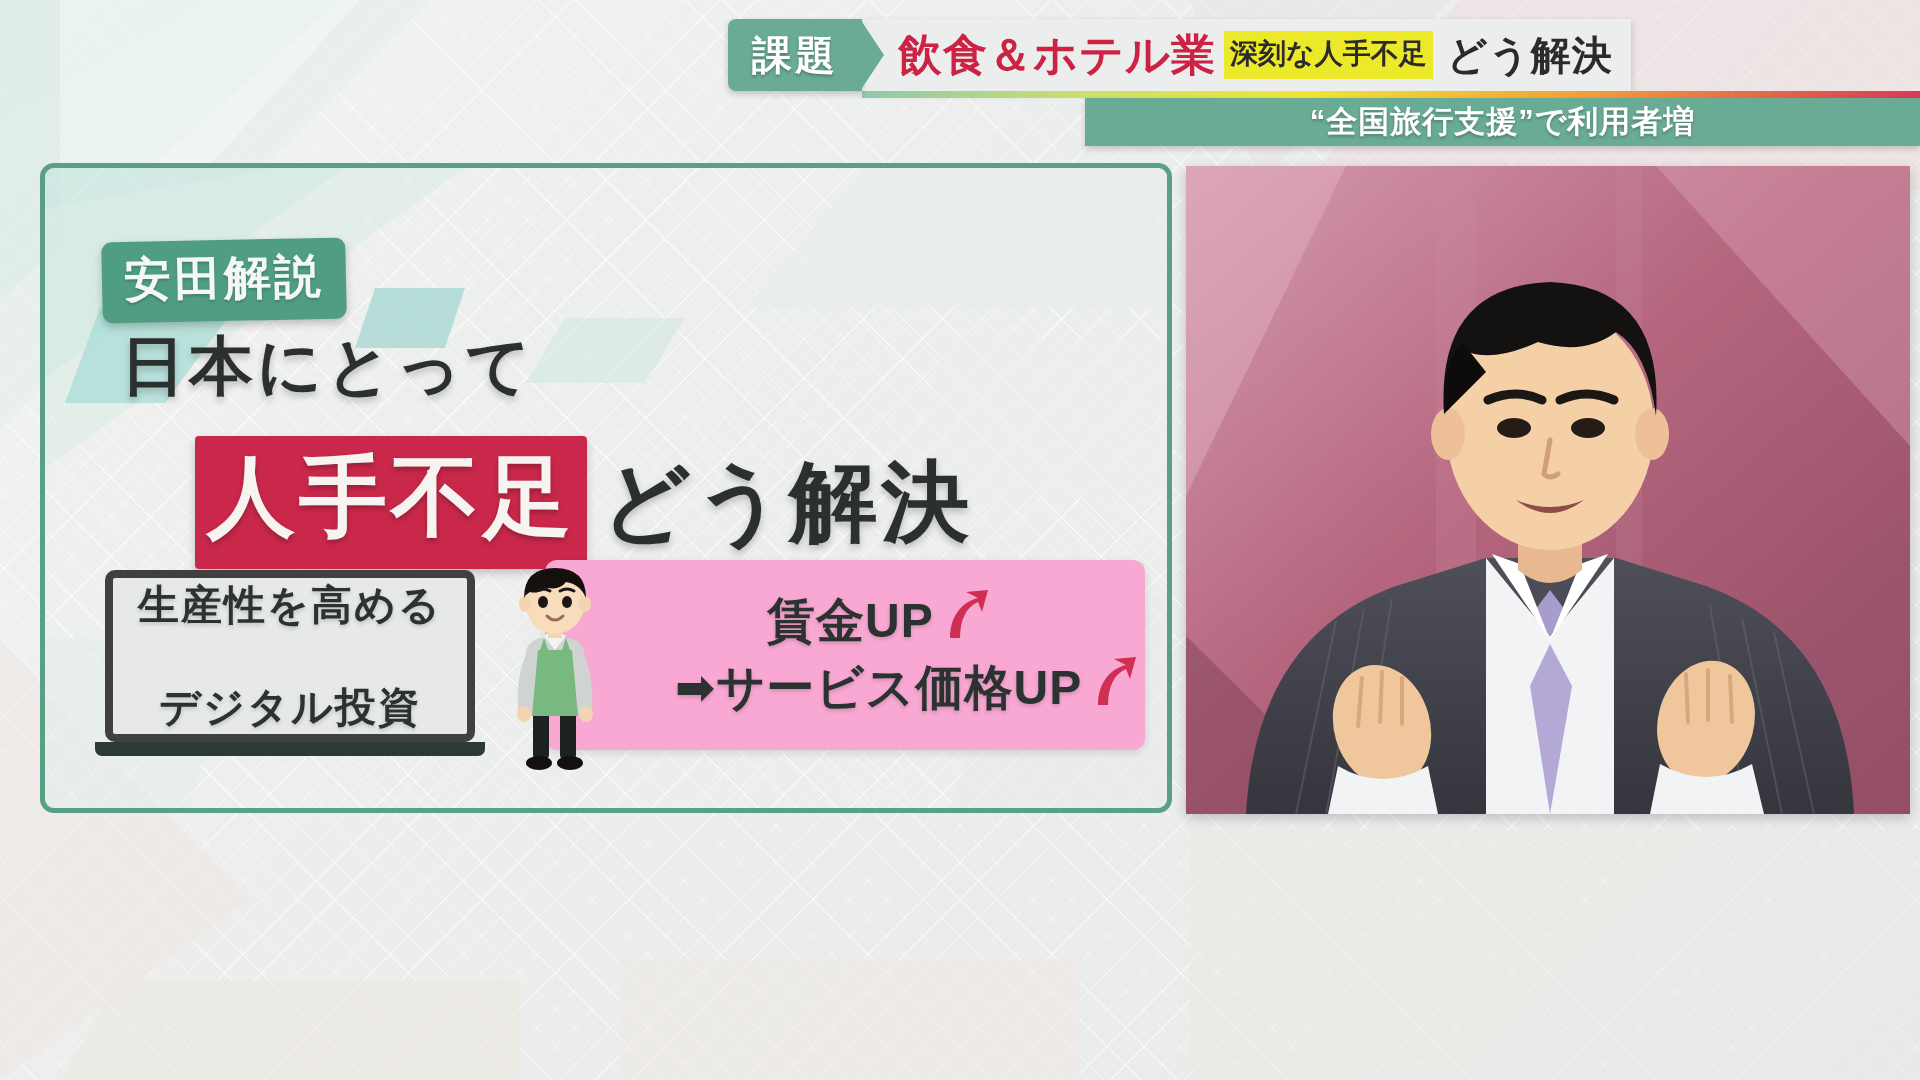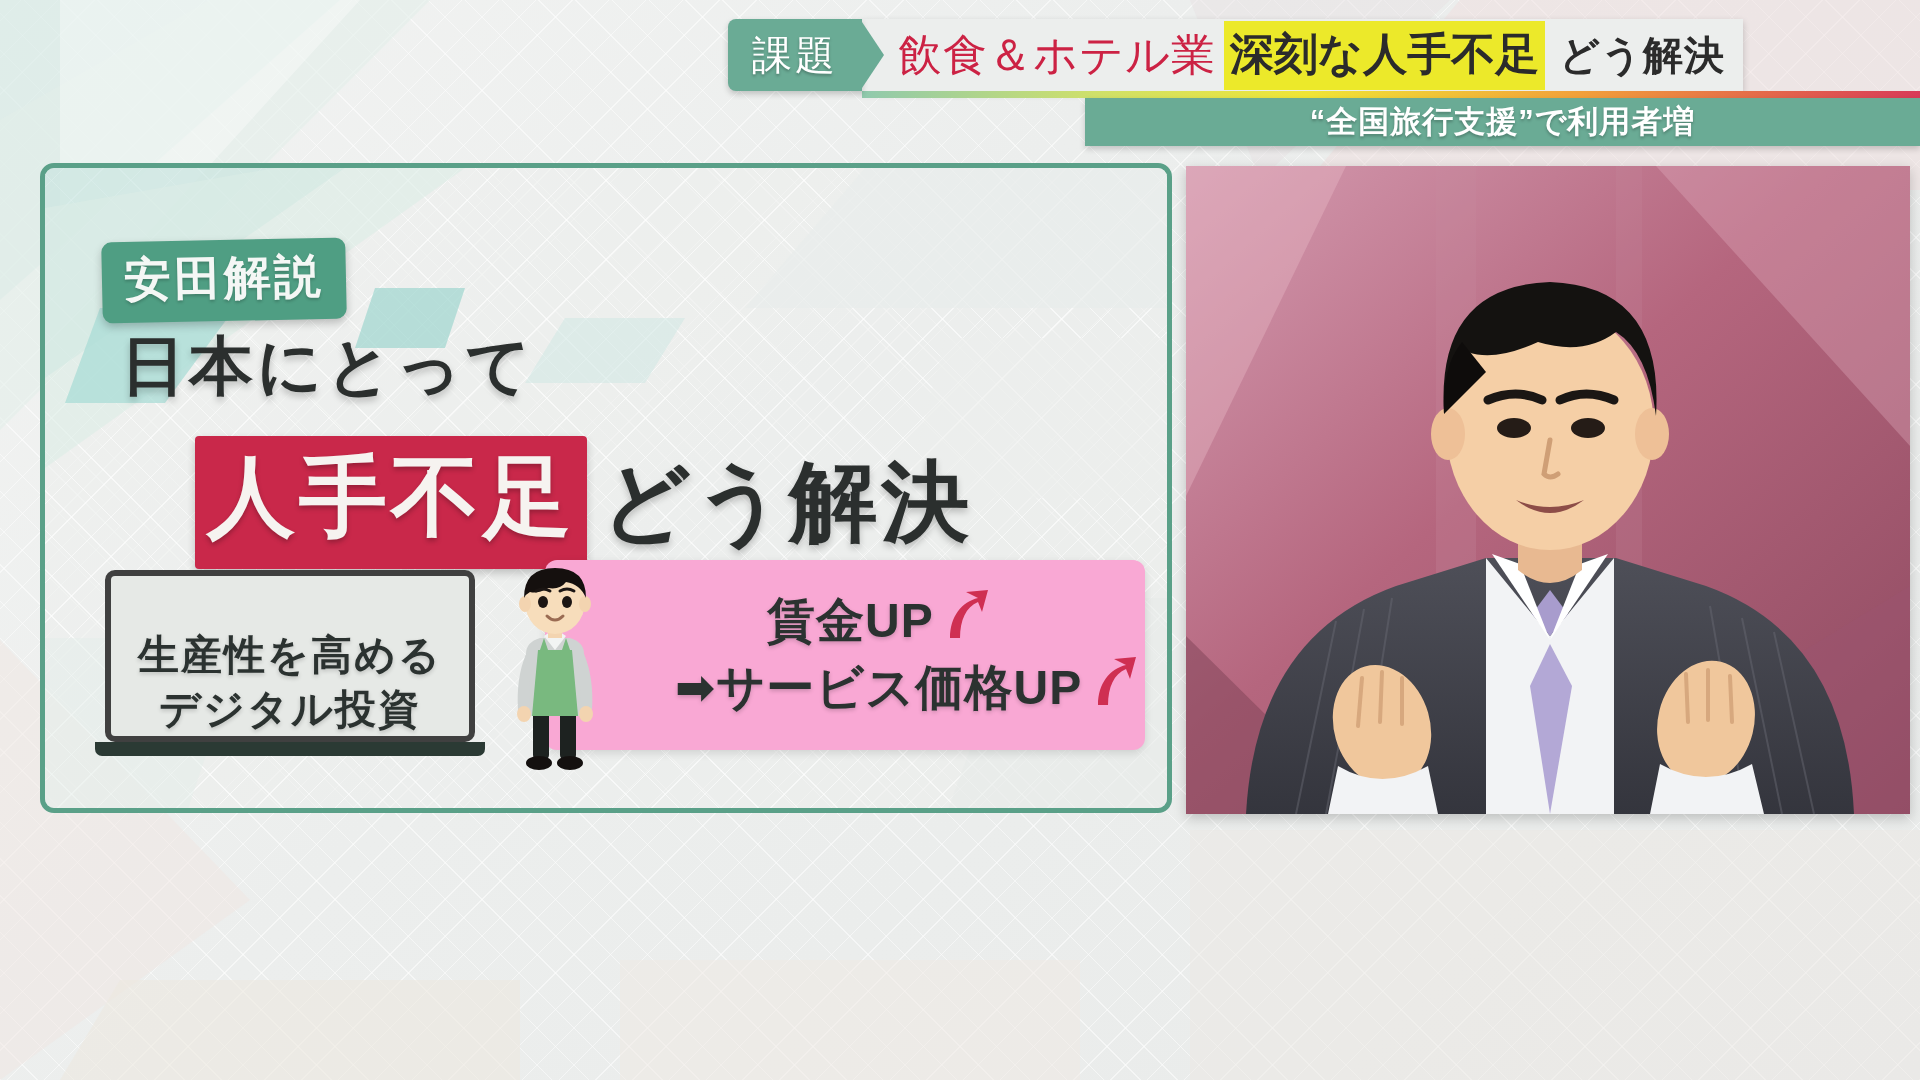--- a/index.html
+++ b/index.html
@@ -39,36 +39,36 @@
     box-shadow:0 3px 6px rgba(0,0,0,.2);
     z-index:3;
   }
   #kadai-tab::after{
     content:""; position:absolute; right:-22px; top:0;
     border-left:24px solid #6aab95;
     border-top:36px solid transparent;
     border-bottom:36px solid transparent;
   }
   #kadai-label{
-    color:#ffffff; font-size:40px; font-weight:normal; letter-spacing:3px;
+    color:#ffffff; font-size:40px; font-weight:bold; letter-spacing:3px;
     text-shadow:0 2px 3px rgba(0,0,0,.28);
     position:relative; z-index:2;
   }
   #headline-rest{
     position:absolute; left:862px; top:19px; height:72px;
     background:#eceeed;
     display:flex; align-items:center; padding-left:36px; padding-right:18px;
     box-shadow:0 3px 7px rgba(0,0,0,.2);
   }
   .hl-red{
-    color:#cc2244; font-size:44px; font-weight:normal; letter-spacing:1px;
+    color:#cc2244; font-size:44px; font-weight:bold; letter-spacing:1px;
     white-space:nowrap;
   }
   .hl-yellow{
-    background:#ece92a; color:#2b2b2b; font-size:44px; font-weight:bold;
+    background:#ece92a; color:#2b2b2b; font-size:28px; font-weight:bold;
     padding:4px 6px 6px 6px; margin:0 8px; white-space:nowrap; letter-spacing:0px;
   }
   .hl-dark{
     color:#2b2b2b; font-size:40px; font-weight:bold; letter-spacing:1px;
     white-space:nowrap; margin-left:6px;
   }
   #headline-underline{
     position:absolute; left:862px; top:91px; height:7px; width:1058px;
     background:linear-gradient(90deg,#8fc9ad 0%,#cfe06a 22%,#f0e535 42%,#f2a03a 68%,#d83a58 100%);
   }
@@ -137,23 +137,23 @@
     margin-left:14px;
     text-shadow:0 4px 7px rgba(0,0,0,.22);
   }
 
   
   #laptop-card{
     position:absolute; left:50px; top:402px; width:390px; height:186px;
   }
   #laptop-screen{
     position:absolute; left:10px; top:0; width:370px; height:172px;
-    border:6px solid #404040; border-radius:10px;
+    border:8px solid #404040; border-radius:10px;
     background:#e6e9e6;
-    display:flex; flex-direction:column; align-items:center; justify-content:flex-end;
+    display:flex; flex-direction:column; align-items:center; justify-content:space-between;
   }
   .laptop-line{
     color:#2b3230; font-size:41px; font-weight:bold; letter-spacing:2px;
     line-height:1.32; white-space:nowrap;
     text-shadow:0 2px 4px rgba(0,0,0,.18);
   }
   #laptop-base{
     position:absolute; left:0; top:172px; width:390px; height:14px;
     background:#2b3a34; border-radius:0 0 7px 7px;
   }

